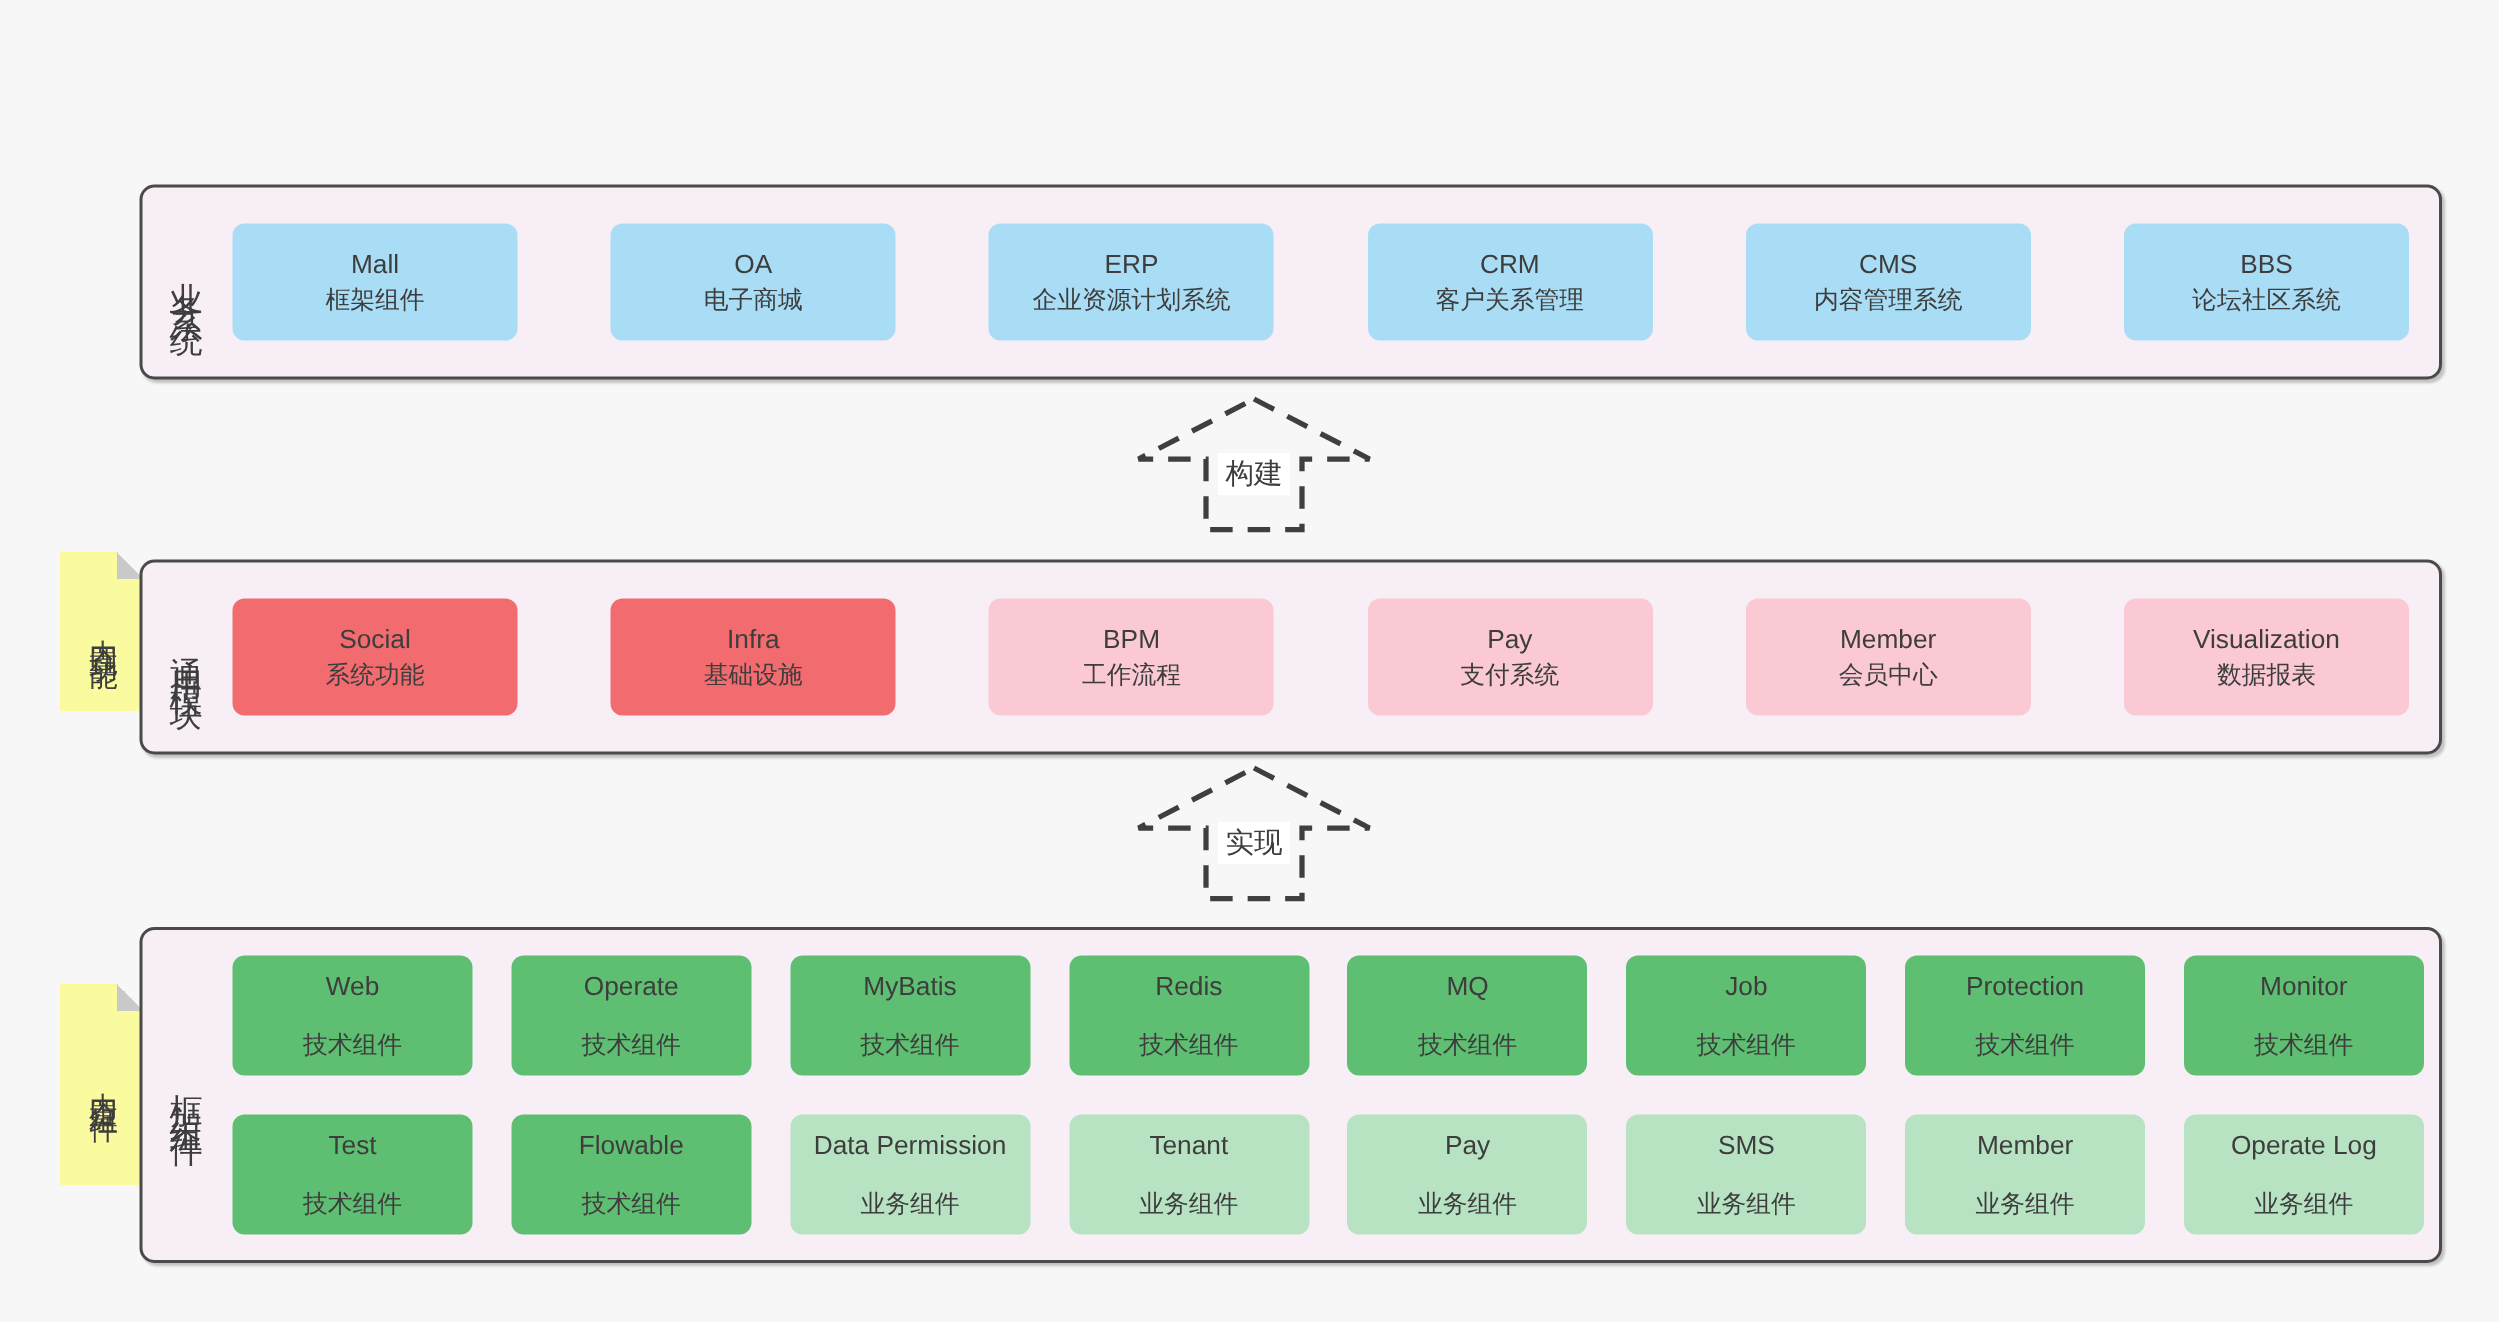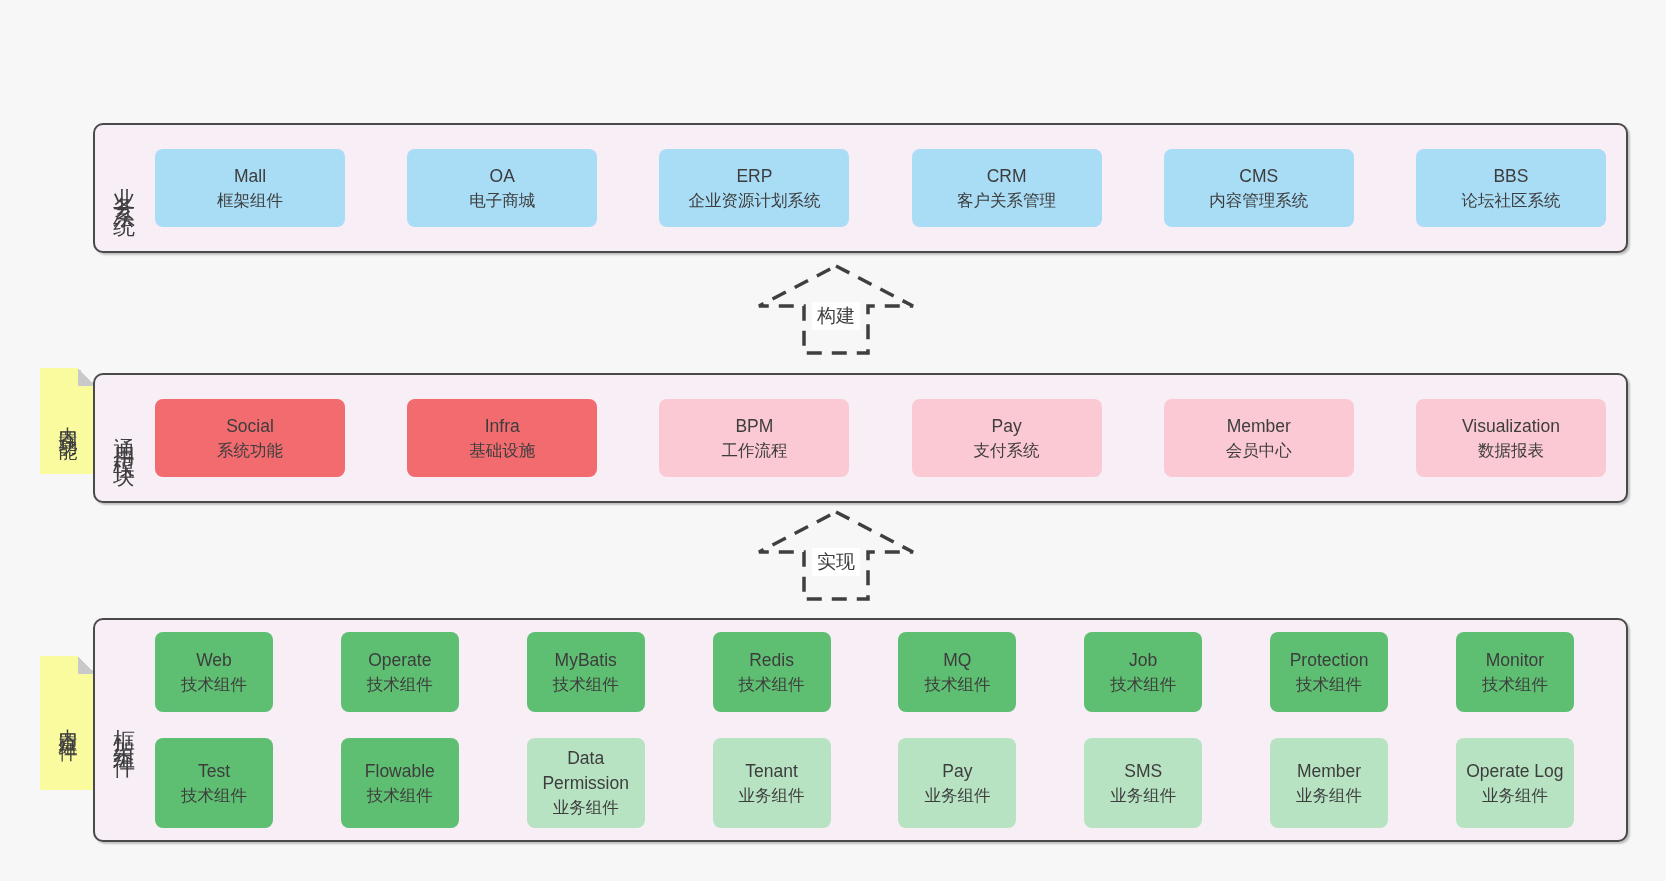--- a/index.html
+++ b/index.html
@@ -61,21 +61,21 @@
     display:flex;
     flex-direction:column;
     justify-content:center;
     align-items:center;
     text-align:center;
     line-height:1.42;
     box-sizing:border-box;
     padding:8px 6px;
   }
   .box-wide { width:190px; height:78px; }
-  .box-sm   { width:118px; min-height:80px; }
+  .box-sm   { width:160px; min-height:80px;justify-content:space-between; }
   .box-name { font-size:17.5px; }
   .box-desc { font-size:16.5px; }
 
   .blue   { background:#a9dcf5; }
   .red    { background:#f26b6f; }
   .pink   { background:#fbc9d4; }
   .green  { background:#5ebe71; }
   .lgreen { background:#b7e3c3; }
 
   

